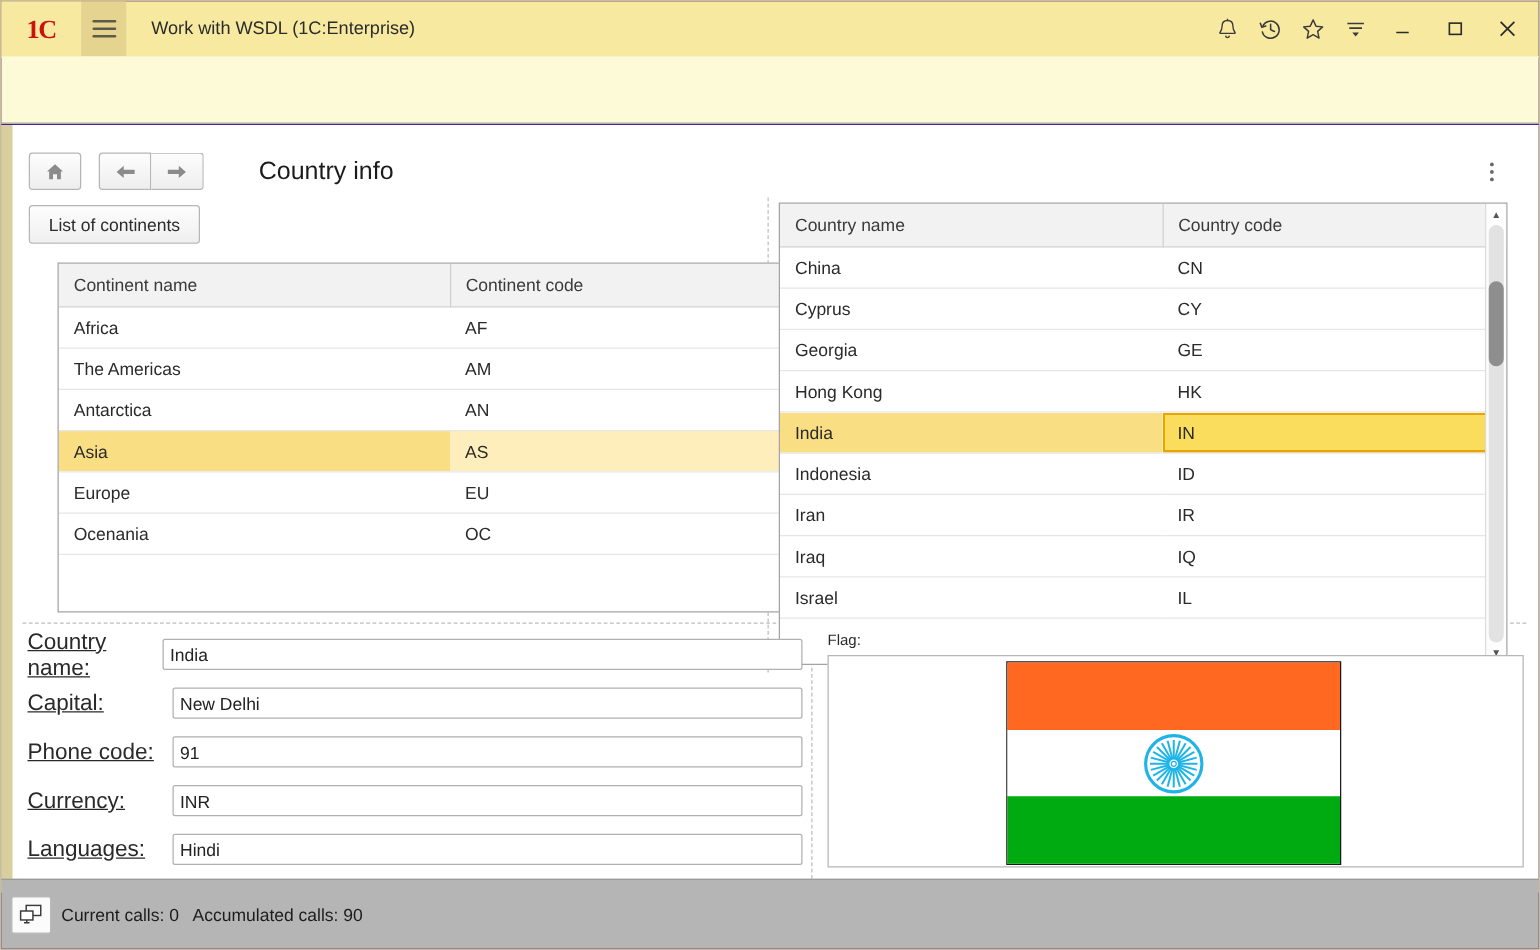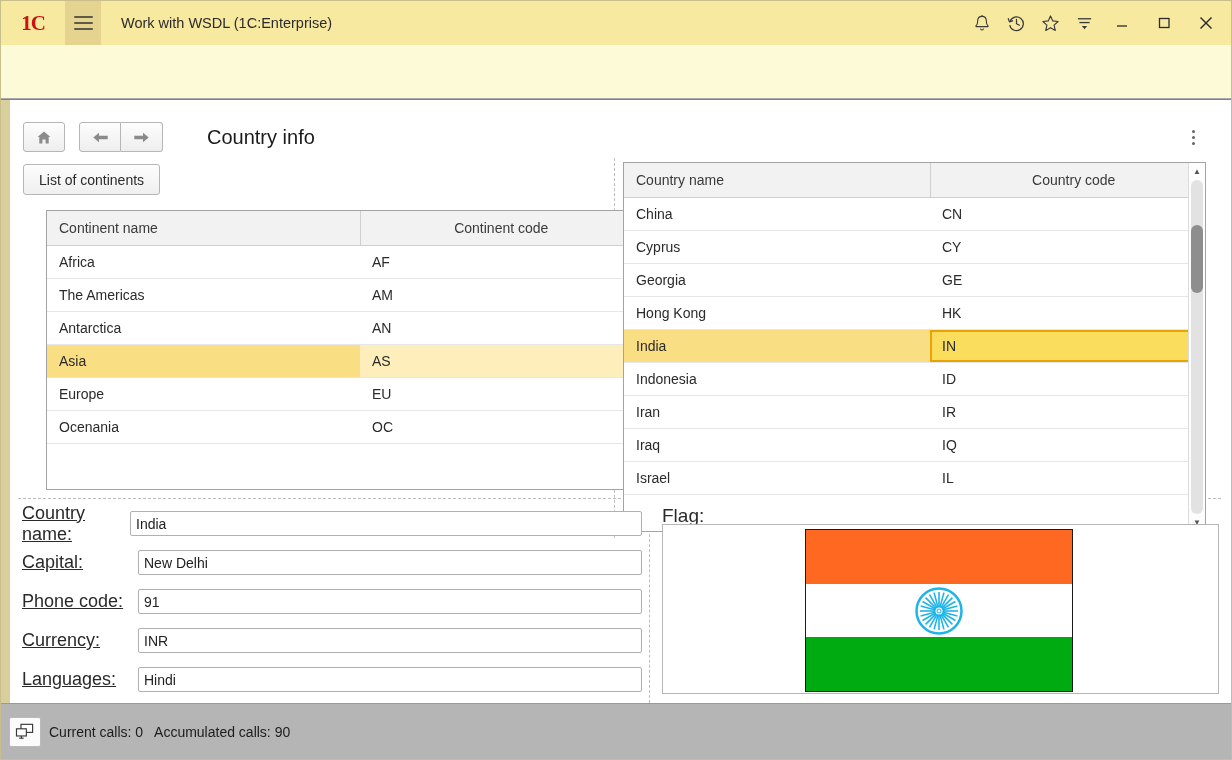--- a/index.html
+++ b/index.html
@@ -10,21 +10,21 @@
     font-family: "Liberation Sans", sans-serif;
     -webkit-font-smoothing: antialiased;
   }
 
   #app {
     position: relative;
     width: 1232px;
     height: 760px;
     box-sizing: border-box;
     border: 1px solid #c9bf8e;
-    background: #ec4899;
+    background: #4c1d95;
     overflow: hidden;
   }
 
   
   .titlebar {
     position: absolute;
     top: 0; left: 0; right: 0;
     height: 44px;
     background: #f7e9a0;
     border-bottom: 1px solid #e0d48a;
@@ -191,21 +191,21 @@
     border-bottom: 1px solid #cfcfcf;
     border-right: 1px solid #cfcfcf;
     font-weight: normal;
     font-size: 14px;
     color: #3a3a3a;
     text-align: left;
     padding: 0 0 0 12px;
     height: 34px;
     box-sizing: border-box;
   }
-  table.g th:last-child { border-right: 0; text-align: center; }
+  table.g th:last-child { border-right: 0; }
   table.g td {
     border-bottom: 1px solid #e6e6e6;
     font-size: 14px;
     color: #2a2a2a;
     padding: 0 0 0 12px;
     height: 33px;
     box-sizing: border-box;
     white-space: nowrap;
     overflow: hidden;
   }
@@ -288,21 +288,21 @@
     box-sizing: border-box;
     outline: none;
   }
   .frow.indent .flabel { width: 116px; }
   .frow.indent .finput { margin-left: 0; }
 
   
   .flag-label {
     position: absolute;
     left: 652px; top: 405px;
-    font-size: 19px; color: #2a2a2a;
+    font-size: 12px; color: #2a2a2a;
   }
   .flag-box {
     position: absolute;
     left: 652px; top: 424px; width: 557px; height: 170px;
     border: 1px solid #b6b6b6;
     background: #fff;
     box-sizing: border-box;
     overflow: hidden;
   }
   .flag {

